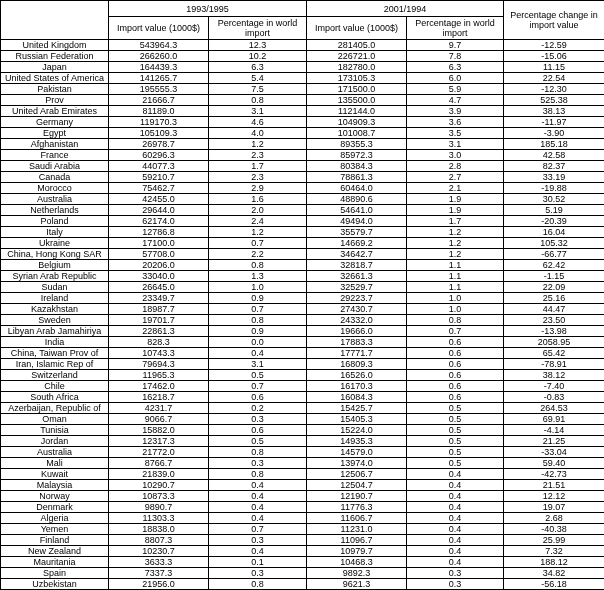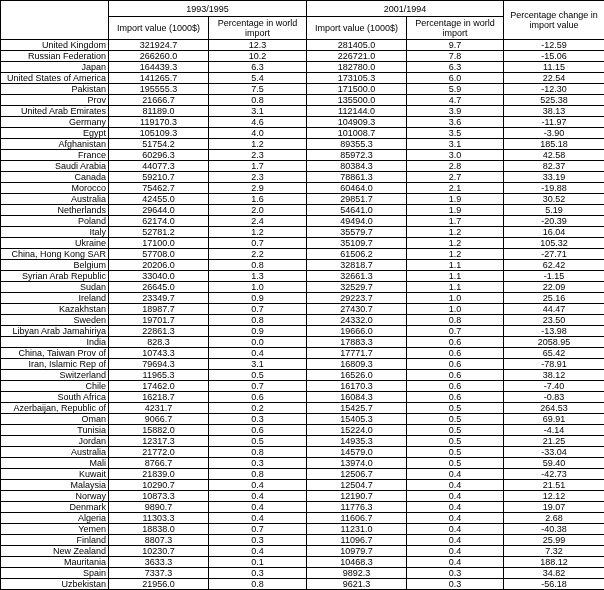--- a/index.html
+++ b/index.html
@@ -35,21 +35,21 @@
   }
   .data-table thead tr.group-row { height: 16px; }
   .data-table thead tr.sub-row   { height: 21px; margin-top: 26px; }
   .data-table tbody td {
     height: 10px;
     line-height: 10px;
     white-space: nowrap;
     text-align: center;
   }
   .data-table tbody td.country {
-    text-align: right;
+    text-align: center;
   }
 </style>
 </head>
 <body>
 
 <table class="data-table">
   <colgroup>
     <col style="width:108px">
     <col style="width:100px">
     <col style="width:98px">
@@ -67,21 +67,21 @@
     <tr class="sub-row">
       <th>Import value (1000$)</th>
       <th>Percentage in world import</th>
       <th>Import value (1000$)</th>
       <th>Percentage in world import</th>
     </tr>
   </thead>
   <tbody>
       <tr>
         <td class="country">United Kingdom</td>
-        <td>321924.7</td>
+        <td>543964.3</td>
         <td>12.3</td>
         <td>281405.0</td>
         <td>9.7</td>
         <td>-12.59</td>
       </tr>
       <tr>
         <td class="country">Russian Federation</td>
         <td>266260.0</td>
         <td>10.2</td>
         <td>226721.0</td>
@@ -139,21 +139,21 @@
       <tr>
         <td class="country">Egypt</td>
         <td>105109.3</td>
         <td>4.0</td>
         <td>101008.7</td>
         <td>3.5</td>
         <td>-3.90</td>
       </tr>
       <tr>
         <td class="country">Afghanistan</td>
-        <td>51754.2</td>
+        <td>26978.7</td>
         <td>1.2</td>
         <td>89355.3</td>
         <td>3.1</td>
         <td>185.18</td>
       </tr>
       <tr>
         <td class="country">France</td>
         <td>60296.3</td>
         <td>2.3</td>
         <td>85972.3</td>
@@ -181,21 +181,21 @@
         <td>75462.7</td>
         <td>2.9</td>
         <td>60464.0</td>
         <td>2.1</td>
         <td>-19.88</td>
       </tr>
       <tr>
         <td class="country">Australia</td>
         <td>42455.0</td>
         <td>1.6</td>
-        <td>29851.7</td>
+        <td>48890.6</td>
         <td>1.9</td>
         <td>30.52</td>
       </tr>
       <tr>
         <td class="country">Netherlands</td>
         <td>29644.0</td>
         <td>2.0</td>
         <td>54641.0</td>
         <td>1.9</td>
         <td>5.19</td>
@@ -203,41 +203,41 @@
       <tr>
         <td class="country">Poland</td>
         <td>62174.0</td>
         <td>2.4</td>
         <td>49494.0</td>
         <td>1.7</td>
         <td>-20.39</td>
       </tr>
       <tr>
         <td class="country">Italy</td>
-        <td>52781.2</td>
+        <td>12786.8</td>
         <td>1.2</td>
         <td>35579.7</td>
         <td>1.2</td>
         <td>16.04</td>
       </tr>
       <tr>
         <td class="country">Ukraine</td>
         <td>17100.0</td>
         <td>0.7</td>
-        <td>35109.7</td>
+        <td>14669.2</td>
         <td>1.2</td>
         <td>105.32</td>
       </tr>
       <tr>
         <td class="country">China, Hong Kong SAR</td>
         <td>57708.0</td>
         <td>2.2</td>
-        <td>61506.2</td>
+        <td>34642.7</td>
         <td>1.2</td>
-        <td>-27.71</td>
+        <td>-66.77</td>
       </tr>
       <tr>
         <td class="country">Belgium</td>
         <td>20206.0</td>
         <td>0.8</td>
         <td>32818.7</td>
         <td>1.1</td>
         <td>62.42</td>
       </tr>
       <tr>

